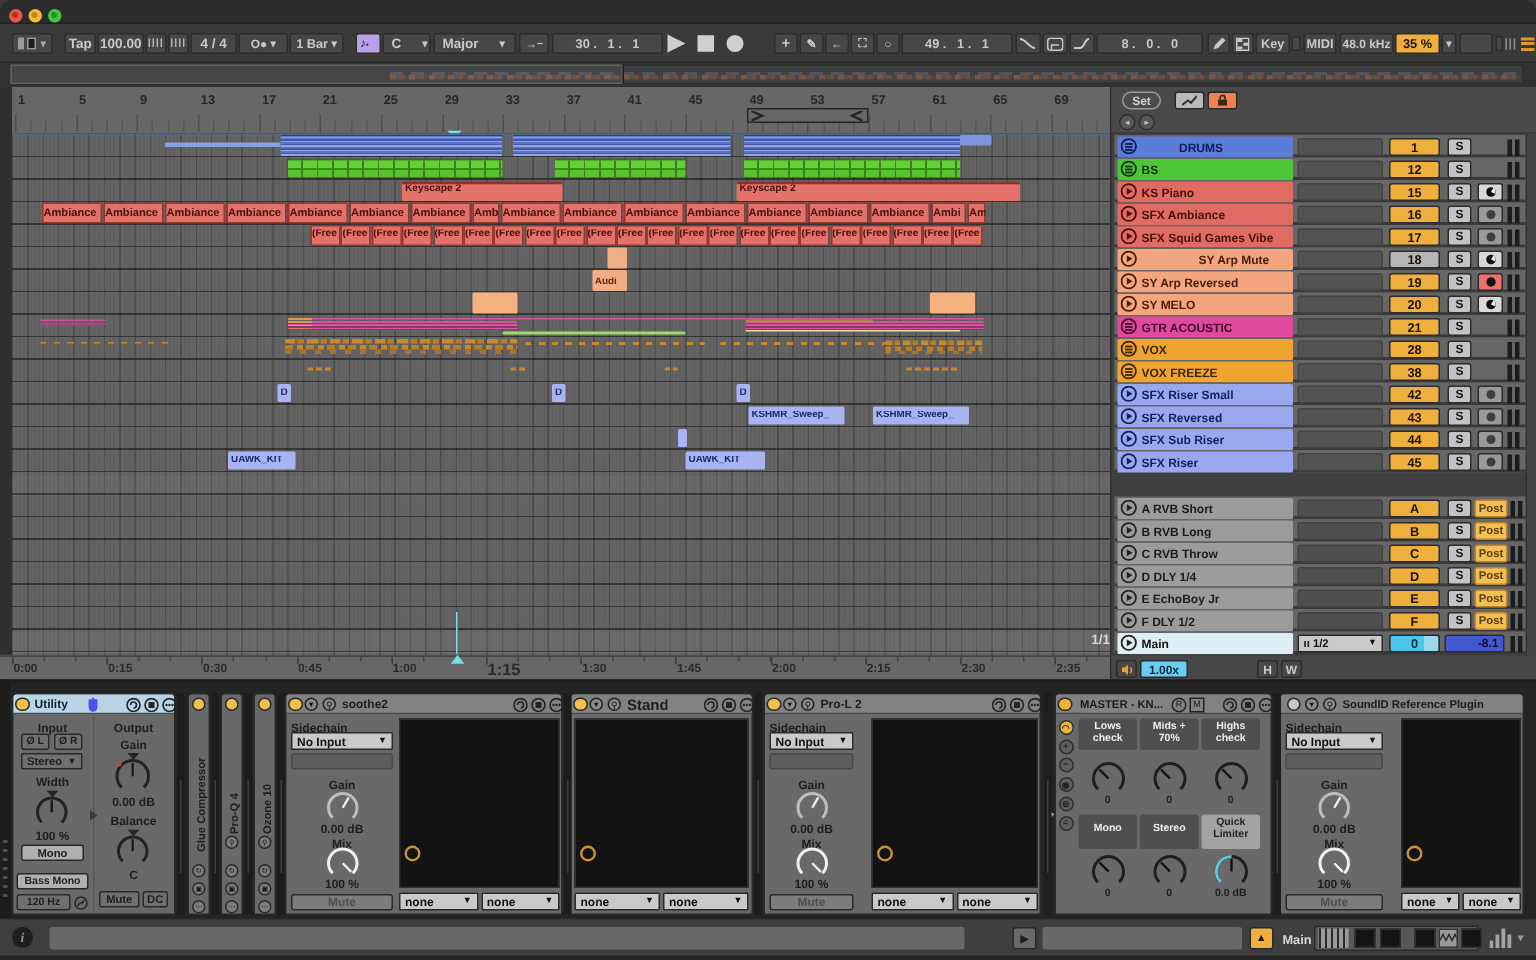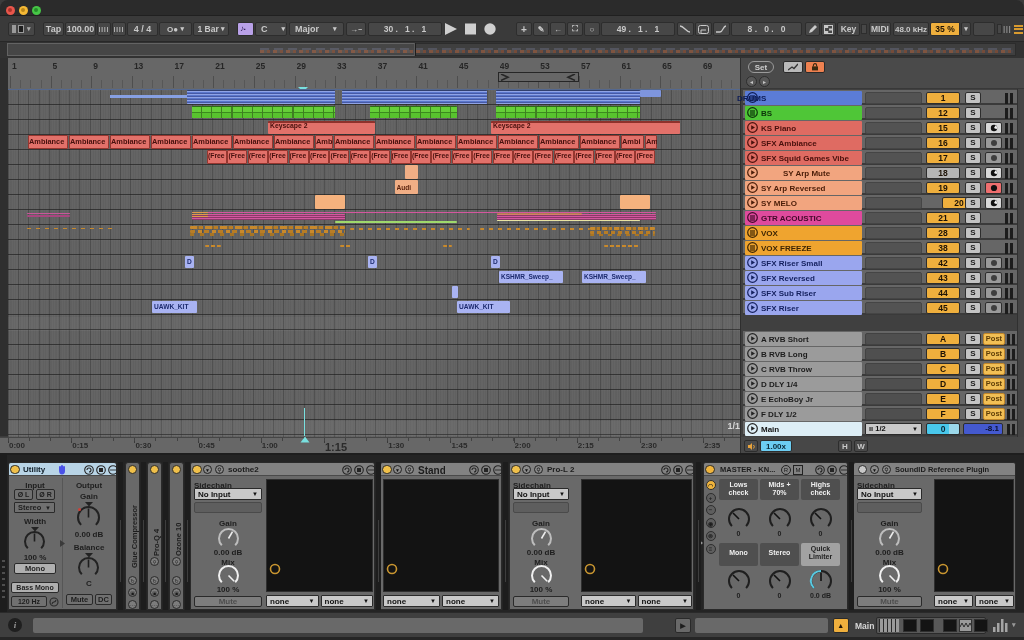--- a/index.html
+++ b/index.html
@@ -439,21 +439,21 @@
 <div class="abs" style="left:746px;top:76px;width:11px;height:11px;background:#585858;border-radius:50%;border:1px solid #2e2e2e;color:#c5c5c5;font-size:5px;display:flex;align-items:center;justify-content:center;">◄</div>
 <div class="abs" style="left:759px;top:76px;width:11px;height:11px;background:#585858;border-radius:50%;border:1px solid #2e2e2e;color:#c5c5c5;font-size:5px;display:flex;align-items:center;justify-content:center;">►</div>
 <div class="abs" style="left:743px;top:90px;width:273.5px;height:15.4px;background:#666666;border-bottom:2px solid #3a3a3a;"></div>
 <div class="abs" style="left:745px;top:91px;width:117px;height:13.6px;background:#5b7cd7;border-radius:1px;"></div>
 <svg class="abs" style="left:747px;top:92.2px" width="11" height="11">
       <circle cx="5.5" cy="5.5" r="4.8" fill="none" stroke="#0d1c55" stroke-width="1.2"></circle>
       <rect x="3" y="3.4" width="5" height="1.2" fill="#0d1c55"></rect>
       <rect x="3" y="5.4" width="5" height="1.2" fill="#0d1c55"></rect>
       <rect x="3" y="7.4" width="5" height="1.2" fill="#0d1c55"></rect>
     </svg>
-<div class="abs t" style="left:737px;top:94px;width:100px;height:9px;font-size:8px;color:#0d1c55;">DRUMS</div>
+<div class="abs t" style="left:786px;top:94px;width:100px;height:9px;font-size:8px;color:#0d1c55;">DRUMS</div>
 <div class="abs" style="left:865px;top:92px;width:57px;height:11.6px;background:#535353;border:1px solid #454545;border-radius:2px;"></div>
 <div class="abs numbox" style="left:926px;top:92px;width:34px;height:11.6px;">1</div>
 <div class="abs sbox" style="left:965px;top:92px;width:16px;height:11.6px;">S</div>
 <div class="abs" style="left:1005px;top:92.5px;width:3px;height:11px;background:#1c1c1c;"></div>
 <div class="abs" style="left:1009.5px;top:92.5px;width:3px;height:11px;background:#1c1c1c;"></div>
 <div class="abs" style="left:743px;top:105px;width:273.5px;height:15.4px;background:#666666;border-bottom:2px solid #3a3a3a;"></div>
 <div class="abs" style="left:745px;top:106px;width:117px;height:13.6px;background:#4fc637;border-radius:1px;"></div>
 <svg class="abs" style="left:747px;top:107.2px" width="11" height="11">
       <circle cx="5.5" cy="5.5" r="4.8" fill="none" stroke="#0c330a" stroke-width="1.2"></circle>
       <rect x="3" y="3.4" width="5" height="1.2" fill="#0c330a"></rect>
@@ -517,21 +517,21 @@
       </svg>
     </div>
 <div class="abs" style="left:1005px;top:152.5px;width:3px;height:11px;background:#1c1c1c;"></div>
 <div class="abs" style="left:1009.5px;top:152.5px;width:3px;height:11px;background:#1c1c1c;"></div>
 <div class="abs" style="left:743px;top:165px;width:273.5px;height:15.4px;background:#666666;border-bottom:2px solid #3a3a3a;"></div>
 <div class="abs" style="left:745px;top:166px;width:117px;height:13.6px;background:#f2a57f;border-radius:1px;"></div>
 <svg class="abs" style="left:747px;top:167.2px" width="11" height="11">
       <circle cx="5.5" cy="5.5" r="4.8" fill="none" stroke="#4a1d08" stroke-width="1.2"></circle>
       <path d="M4.2,3.2 L8,5.5 L4.2,7.8 Z" fill="#4a1d08"></path>
     </svg>
-<div class="abs t" style="left:783px;top:169px;width:88px;height:9px;font-size:8px;color:#4a1d08;">SY Arp Mute</div>
+<div class="abs t" style="left:799px;top:169px;width:88px;height:9px;font-size:8px;color:#4a1d08;">SY Arp Mute</div>
 <div class="abs" style="left:865px;top:167px;width:57px;height:11.6px;background:#535353;border:1px solid #454545;border-radius:2px;"></div>
 <div class="abs numbox" style="left:926px;top:167px;width:34px;height:11.6px;background:#b5b5b5;">18</div>
 <div class="abs sbox" style="left:965px;top:167px;width:16px;height:11.6px;">S</div>
 <div class="abs" style="left:985px;top:167px;width:17px;height:11.6px;background:#d8d8d8;border:1px solid #2d2d2d;border-radius:2px;display:flex;align-items:center;justify-content:center;">
       <svg width="10" height="10">
         <circle cx="5" cy="5" r="3.2" fill="#111"></circle>
         <path d="M5,5 L6.6,2.2 A3.2,3.2 0 0 1 7.6,6.2 Z" fill="#f2f2f2"></path>
       </svg>
     </div>
 <div class="abs" style="left:1005px;top:167.5px;width:3px;height:11px;background:#1c1c1c;"></div>
@@ -554,21 +554,21 @@
 <div class="abs" style="left:1005px;top:182.5px;width:3px;height:11px;background:#1c1c1c;"></div>
 <div class="abs" style="left:1009.5px;top:182.5px;width:3px;height:11px;background:#1c1c1c;"></div>
 <div class="abs" style="left:743px;top:195px;width:273.5px;height:15.4px;background:#666666;border-bottom:2px solid #3a3a3a;"></div>
 <div class="abs" style="left:745px;top:196px;width:117px;height:13.6px;background:#f2a57f;border-radius:1px;"></div>
 <svg class="abs" style="left:747px;top:197.2px" width="11" height="11">
       <circle cx="5.5" cy="5.5" r="4.8" fill="none" stroke="#4a1d08" stroke-width="1.2"></circle>
       <path d="M4.2,3.2 L8,5.5 L4.2,7.8 Z" fill="#4a1d08"></path>
     </svg>
 <div class="abs t" style="left:761px;top:199px;width:100px;height:9px;font-size:8px;color:#4a1d08;">SY MELO</div>
 <div class="abs" style="left:865px;top:197px;width:57px;height:11.6px;background:#535353;border:1px solid #454545;border-radius:2px;"></div>
-<div class="abs numbox" style="left:926px;top:197px;width:34px;height:11.6px;margin-left:16px;">20</div>
+<div class="abs numbox" style="left:926px;top:197px;width:34px;height:11.6px;">20</div>
 <div class="abs sbox" style="left:965px;top:197px;width:16px;height:11.6px;">S</div>
 <div class="abs" style="left:985px;top:197px;width:17px;height:11.6px;background:#d8d8d8;border:1px solid #2d2d2d;border-radius:2px;display:flex;align-items:center;justify-content:center;">
       <svg width="10" height="10">
         <circle cx="5" cy="5" r="3.2" fill="#111"></circle>
         <path d="M5,5 L6.6,2.2 A3.2,3.2 0 0 1 7.6,6.2 Z" fill="#f2f2f2"></path>
       </svg>
     </div>
 <div class="abs" style="left:1005px;top:197.5px;width:3px;height:11px;background:#1c1c1c;"></div>
 <div class="abs" style="left:1009.5px;top:197.5px;width:3px;height:11px;background:#1c1c1c;"></div>
 <div class="abs" style="left:743px;top:210px;width:273.5px;height:15.4px;background:#666666;border-bottom:2px solid #3a3a3a;"></div>

